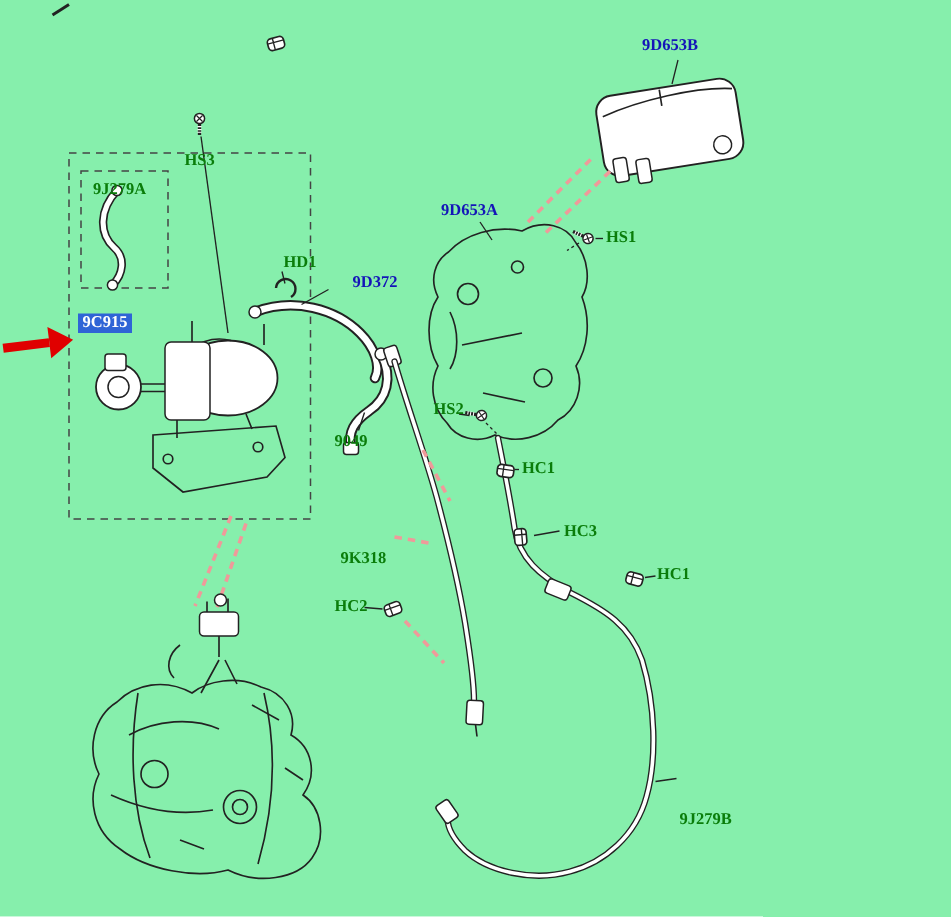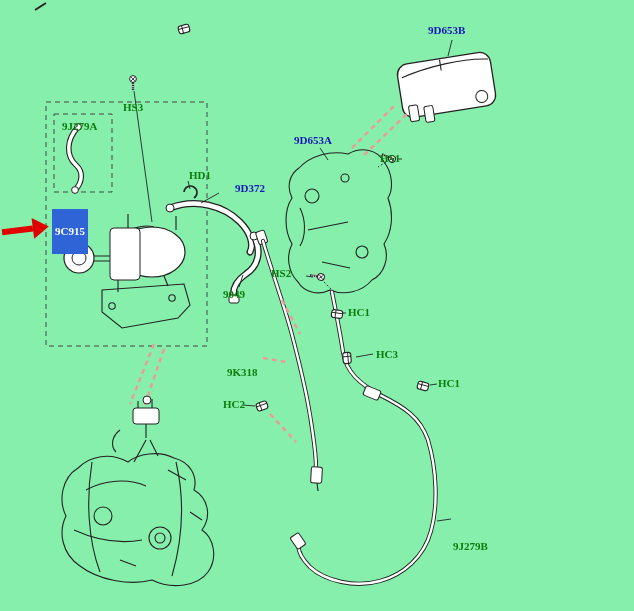--- a/index.html
+++ b/index.html
@@ -20,21 +20,21 @@
     line-height: 13px;
     white-space: nowrap;
     cursor: pointer;
     z-index: 5;
   }
   .part-label.green { color: var(--label-green, #0a7d0a); }
   .part-label.navy  { color: var(--label-navy, #1414b8); }
   .part-label.highlight {
     background: var(--highlight-bg, #2f64d6);
     color: var(--highlight-text, #ffffff);
-    padding: 16px 3px;
+    padding: 0 3px;
   }
   
   .tube-o { fill:none; stroke:#222; stroke-width:7;   stroke-linecap:round; }
   .tube-i { fill:none; stroke:#fff; stroke-width:4.4; stroke-linecap:round; }
   .line-o { fill:none; stroke:#222; stroke-width:4.2; stroke-linecap:round; }
   .line-i { fill:none; stroke:#fff; stroke-width:2.4; stroke-linecap:round; }
   .sketch { fill:none; stroke:#222; stroke-width:1.1; }
   .leader { fill:none; stroke:#222; stroke-width:0.9; }
   .hatch  { fill:none; stroke:var(--hatch-pink,#ef9a9a); stroke-width:2.4; stroke-dasharray:5 4; }
   .dashbox{ fill:none; stroke:#444; stroke-width:1; stroke-dasharray:5 4; }
@@ -213,26 +213,26 @@
     <g transform="rotate(-7 24 230)">
       <rect x="2" y="226.5" width="31" height="6" fill="#e00000"></rect>
       <polygon points="33,219 49,229.5 33,240" fill="#e00000"></polygon>
     </g>
   </svg>
 
   <div class="part-label navy" style="left:428px; top:24px;">9D653B</div>
   <div class="part-label green" style="left:123px; top:59px;margin-top:42px;">HS3</div>
   <div class="part-label green" style="left:62px;  top:120px;">9J279A</div>
   <div class="part-label navy" style="left:294px; top:134px;">9D653A</div>
-  <div class="part-label green" style="left:380px; top:152px;">HS1</div>
+  <div class="part-label green" style="left:404px; top:152px;">HS1</div>
   <div class="part-label green" style="left:176px; top:169px;padding-left:13px;">HD1</div>
   <div class="part-label navy" style="left:221px; top:182px;margin-left:14px;">9D372</div>
   <div class="part-label highlight" style="left:52px;  top:209px;">9C915</div>
   <div class="part-label green" style="left:223px; top:288px;">9049</div>
-  <div class="part-label green" style="left:271px; top:267px;">HS2</div>
+  <div class="part-label green" style="left:289px; top:267px;">HS2</div>
   <div class="part-label green" style="left:348px; top:306px;">HC1</div>
   <div class="part-label green" style="left:227px; top:348px;margin-top:18px;">9K318</div>
   <div class="part-label green" style="left:376px; top:348px;">HC3</div>
   <div class="part-label green" style="left:438px; top:377px;">HC1</div>
   <div class="part-label green" style="left:223px; top:398px;">HC2</div>
   <div class="part-label green" style="left:453px; top:540px;">9J279B</div>
 
 </div>
 
 </body></html>

